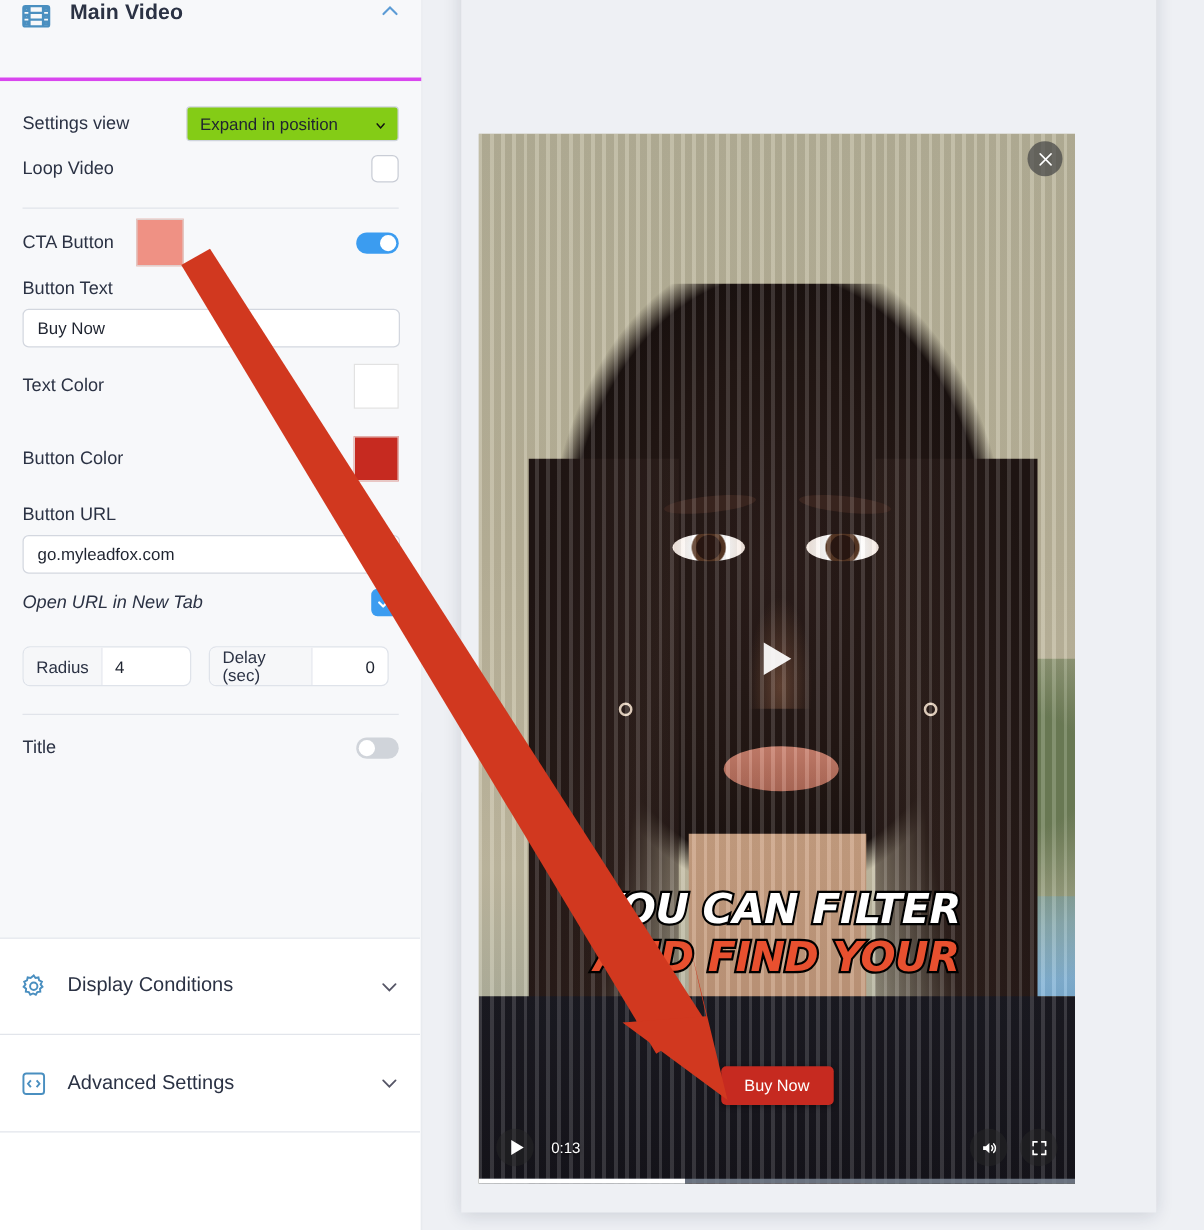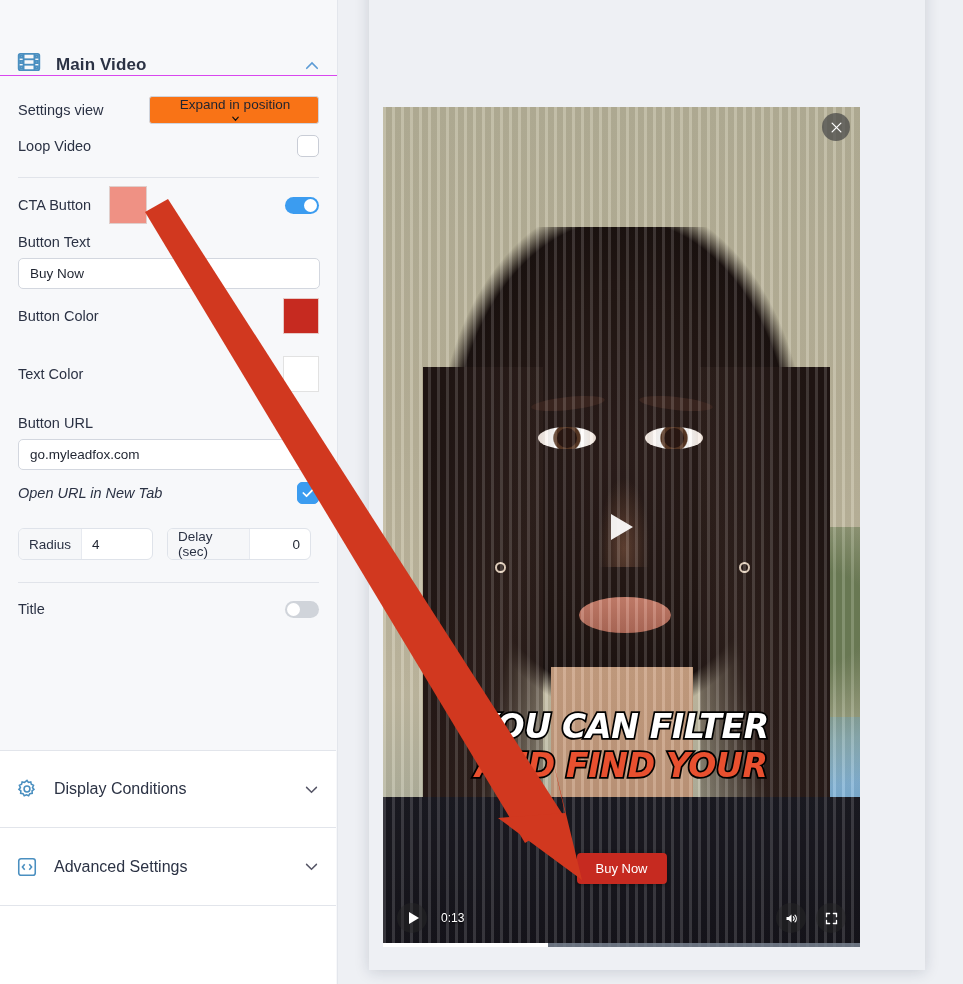--- a/index.html
+++ b/index.html
@@ -12,24 +12,24 @@
   #root { position: relative; width: 963px; height: 984px; }
 
   
   .sidebar {
     position: absolute; left: 0; top: 0;
     width: 338px; height: 984px;
     background: #f7f8fa;
     border-right: 1px solid #e3e6ec;
   }
   .panel-header {
-    height: 76px;
-    display: flex; align-items: flex-end;
+    height: 65px;
+    display: flex; align-items: flex-start;
     padding: 0 16px;
-    border-bottom: 1px solid #d946ef;
+    border-bottom: 3px solid #d946ef;
     background: #f7f8fa;
   }
   .panel-header .hicon { width: 26px; height: 26px; margin-right: 14px; flex: none; }
   .panel-header .htitle {
     font-size: 17px; color: #2b3244; font-weight: 600; letter-spacing: .1px;
   }
   .chev { margin-left: auto; width: 18px; height: 18px; color: #5b9bd5; }
 
   .panel-body { padding: 0 18px 14px 18px; background: #f7f8fa; }
 
@@ -39,25 +39,24 @@
   }
   .row .lbl {
     font-size: 14.5px; color: #2b3244;
   }
   .spacer { flex: 1 1 auto; }
 
   .row-expanded { padding-top: 20px; }
   .select-box {
     width: 170px; height: 28px;
     border: 1px solid #cfd4dd; border-radius: 3px;
-    background: #f97316;
+    background: #84cc16;
     font-size: 13.5px; color: #1f2430;
     display: flex; align-items: center;
     padding: 0 8px 0 10px;
-    flex-direction: column;
   }
   .select-box .sv { flex: 1; }
   .select-box .sarrow { width: 11px; height: 11px; color: #111; }
 
   .checkbox {
     width: 22px; height: 22px;
     border: 1px solid #c9cdd6; border-radius: 5px; background: #fff;
   }
   .checkbox.checked {
     background: #3b9cf0; border-color: #3b9cf0;
@@ -336,30 +335,30 @@
         <div class="toggle on">
             <span class="knob"></span>
           </div>
       </div>
 
       <div class="field-label">Button Text</div>
       <div class="text-input">
         <span>Buy Now</span>
       </div>
 
+      <div class="row" style="min-height:62px;">
+        <span class="lbl">Text Color</span>
+        <span class="spacer"></span>
+        <div class="swatch swatch-sm" style="background:#ffffff;border:1px solid #e2e2e2;"></div>
+      </div>
+
       <div class="row" style="min-height:54px;">
         <span class="lbl">Button Color</span>
         <span class="spacer"></span>
         <div class="swatch swatch-sm" style="background:#c62a20;border:1px solid #e7c9c6;"></div>
-      </div>
-
-      <div class="row" style="min-height:62px;">
-        <span class="lbl">Text Color</span>
-        <span class="spacer"></span>
-        <div class="swatch swatch-sm" style="background:#ffffff;border:1px solid #e2e2e2;"></div>
       </div>
 
       <div class="field-label" style="margin-top:10px;">Button URL</div>
       <div class="text-input">
         <span>go.myleadfox.com</span>
       </div>
 
       <div class="row" style="min-height:46px;font-style:italic;">
         <span class="lbl">Open URL in New Tab</span>
         <span class="spacer"></span>

